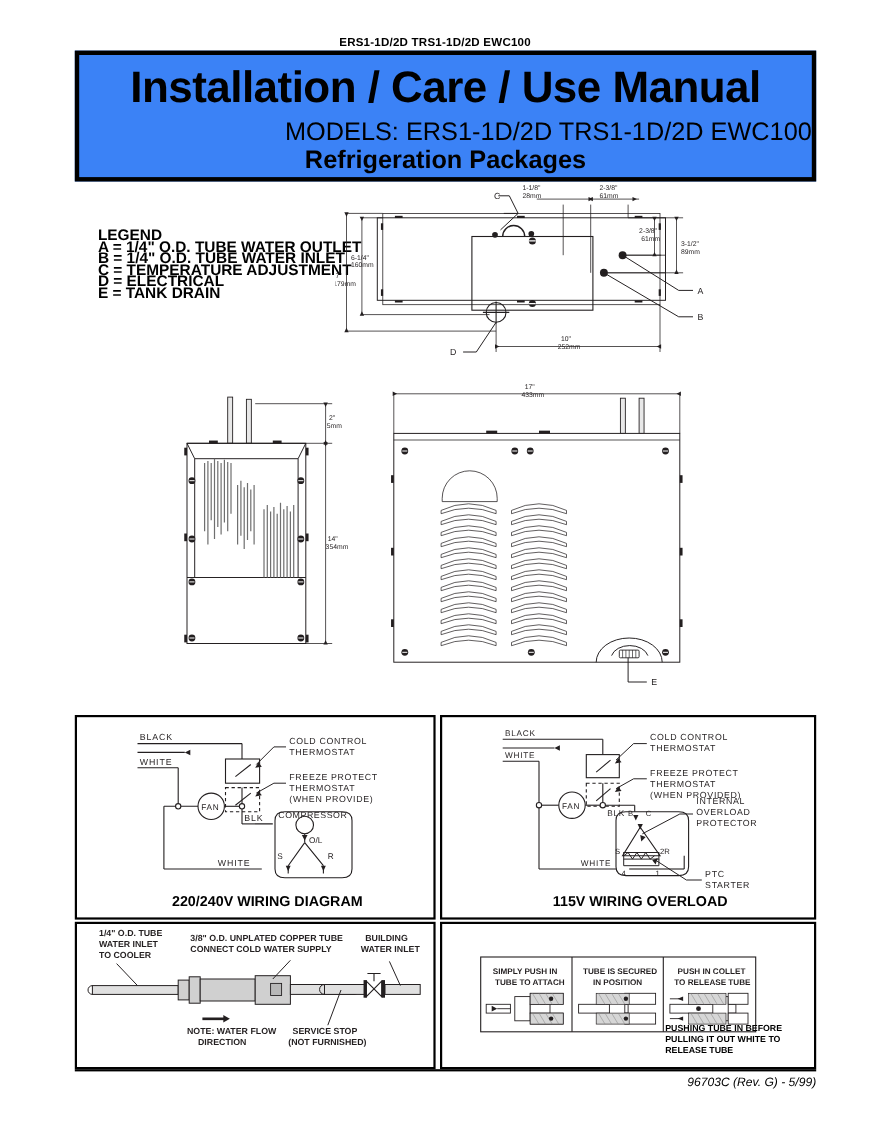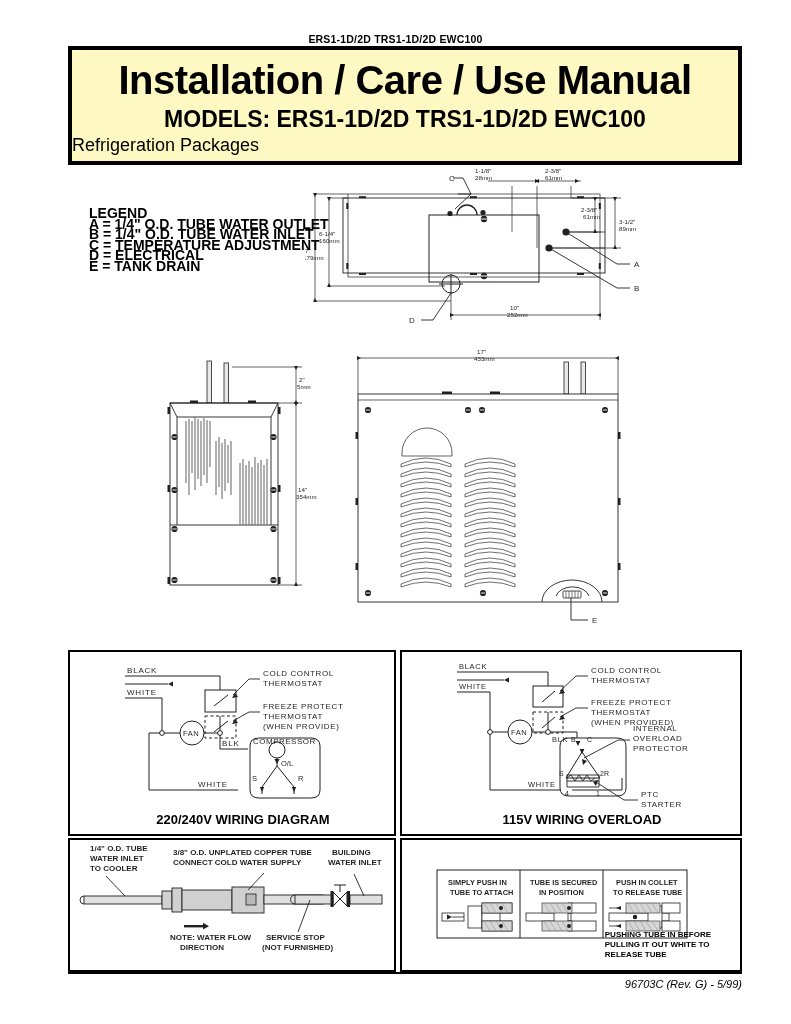--- a/index.html
+++ b/index.html
@@ -7,27 +7,27 @@
        font-family:"Liberation Sans", sans-serif;color:#000;
        -webkit-font-smoothing:none;}
   .page{position:absolute;left:0;top:0;width:791px;height:1024px;overflow:hidden;}
 
   
   .modelline{position:absolute;left:0;top:33px;width:791px;text-align:center;
              font-size:10.5px;font-weight:bold;letter-spacing:.2px;}
 
   
   .titlebox{position:absolute;left:68px;top:46px;width:674px;height:119px;
-            border:4px solid #000;box-sizing:border-box;background:#fef9c3;}
+            border:4px solid #000;box-sizing:border-box;background:#3b82f6;}
   .t1{position:absolute;left:0;top:8px;width:100%;text-align:center;
       font-size:40px;font-weight:bold;letter-spacing:-0.5px;line-height:44px;}
-  .t2{position:absolute;left:0;top:56px;width:100%;text-align:center;
-      font-size:23px;font-weight:bold;line-height:26px;}
-  .t3{position:absolute;left:0;top:84px;width:100%;text-align:left;
-      font-size:18px;font-weight:normal;line-height:22px;}
+  .t2{position:absolute;left:0;top:56px;width:100%;text-align:right;
+      font-size:23px;font-weight:normal;line-height:26px;}
+  .t3{position:absolute;left:0;top:84px;width:100%;text-align:center;
+      font-size:23px;font-weight:bold;line-height:22px;}
 
   
   .legend{position:absolute;left:89px;top:208px;font-size:14px;font-weight:bold;
           line-height:10.6px;white-space:nowrap;}
 
   
   .dwg{position:absolute;}
   .dwg svg{display:block;}
 
   

